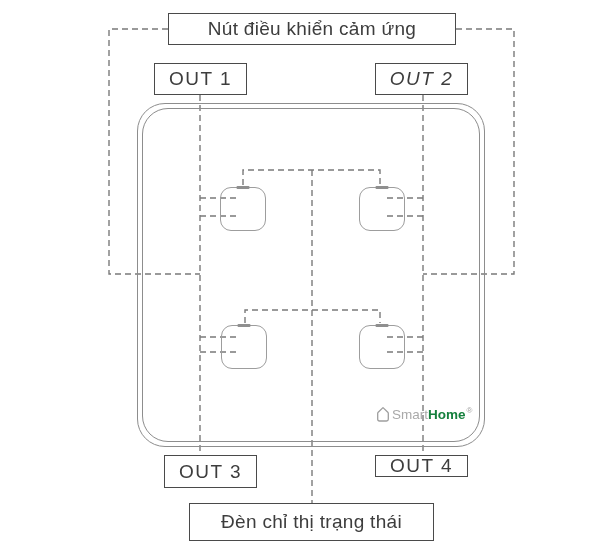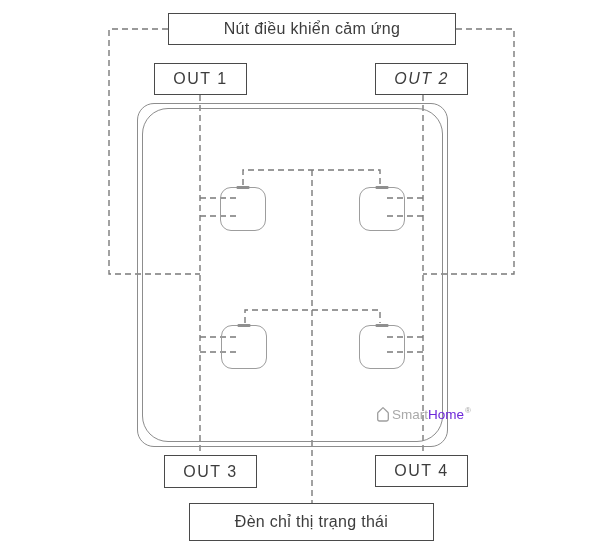--- a/index.html
+++ b/index.html
@@ -5,47 +5,47 @@
   html,body{margin:0;padding:0;background:#fff;}
   *{box-sizing:border-box;}
   .stage{
     position:relative;width:600px;height:555px;background:#ffffff;overflow:hidden;
     font-family:"Liberation Sans","DejaVu Sans",sans-serif;color:#3f3f3f;
   }
   .connectors{position:absolute;left:0;top:0;z-index:0;}
   .label-box{
     position:absolute;z-index:2;background:#ffffff;border:1.6px solid #4a4a4a;
     display:flex;align-items:center;justify-content:center;
-    font-size:16px;color:#3d3d3d;white-space:nowrap;
+    font-size:19px;color:#3d3d3d;white-space:nowrap;
   }
   .label-box.small{letter-spacing:1.5px;}
   .label-box.wide{letter-spacing:0.3px;}
   .panel{
-    position:absolute;left:137px;top:103px;width:311px;height:344px;z-index:1;
-    border:1.2px solid #8d8d8d;border-radius:17px;background:transparent;
+    position:absolute;left:137px;top:103px;width:348px;height:344px;z-index:1;
+    border:1.2px solid #8d8d8d;border-radius:28px;background:transparent;
   }
   .panel-inner{
     position:absolute;inset:4px;border:1.2px solid #8d8d8d;border-radius:26px;
     background:transparent;
   }
   .touch-btn{
     position:absolute;width:46px;height:44px;border:1.3px solid #9d9d9d;
     border-radius:11px;background:transparent;
   }
   .led{
     position:absolute;top:-2px;left:50%;transform:translateX(-50%);
     width:13px;height:2.6px;background:#8f8f8f;border-radius:1px;
   }
   .logo{
     position:absolute;left:233px;top:297px;display:flex;align-items:center;
     font-size:13.5px;line-height:16px;white-space:nowrap;
   }
   .logo .house{margin-right:2px;display:block;}
   .logo .smart{color:#a9a9a9;font-weight:400;}
-  .logo .home{color:#6d28d9;font-weight:400;}
+  .logo .home{color:#15803d;font-weight:700;}
   .logo .reg{color:#a2a2a2;font-size:8px;vertical-align:super;line-height:1;margin-left:1px;position:relative;top:-4px;}
 </style>
 </head>
 <body>
 
 <div class="stage">
 
   <svg class="connectors" width="600" height="555" viewBox="0 0 600 555" fill="none" stroke="#7a7a7a" stroke-width="1.4" stroke-dasharray="6 4">
     <g>
       <path d="M168 29 H109 V274 H200"></path>
@@ -114,21 +114,21 @@
   </div>
 
   <div class="label-box small" style="left:375px;top:63px;width:93px;height:32px;font-style:italic;">
     <span>OUT 2</span>
   </div>
 
   <div class="label-box small" style="left:164px;top:455px;width:93px;height:33px;">
     <span>OUT 3</span>
   </div>
 
-  <div class="label-box small" style="left:375px;top:455px;width:93px;height:32px;">
+  <div class="label-box small" style="left:375px;top:455px;width:93px;height:22px;">
     <span>OUT 4</span>
   </div>
 
   <div class="label-box wide" style="left:189px;top:503px;width:245px;height:38px;">
     <span>Đèn chỉ thị trạng thái</span>
   </div>
 
 </div>
 
 </body></html>

